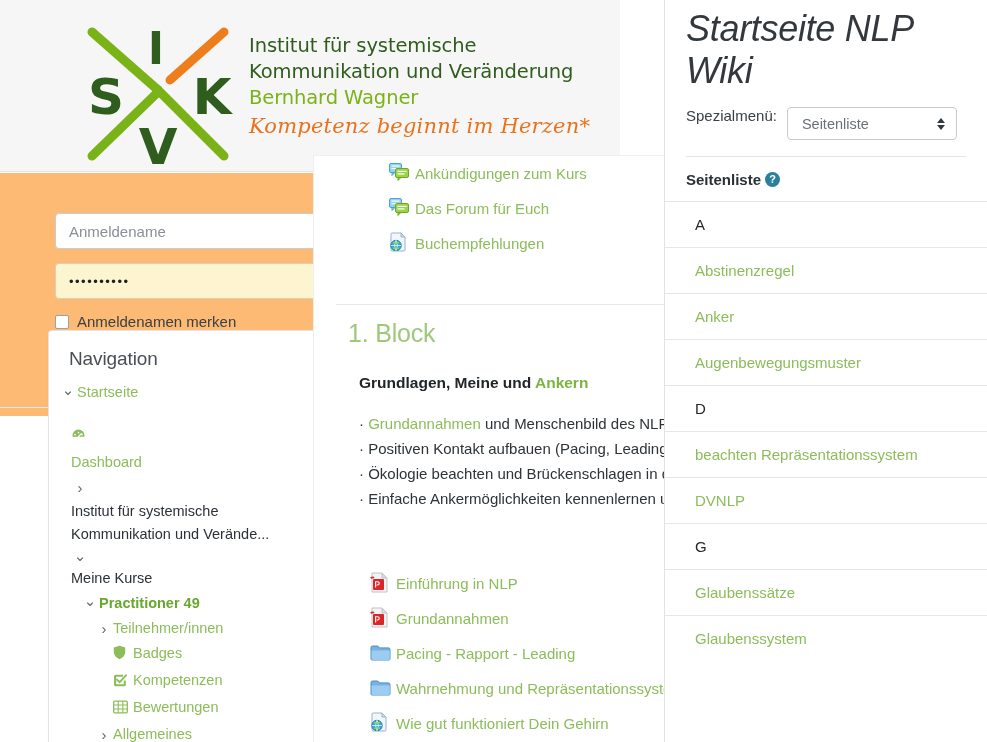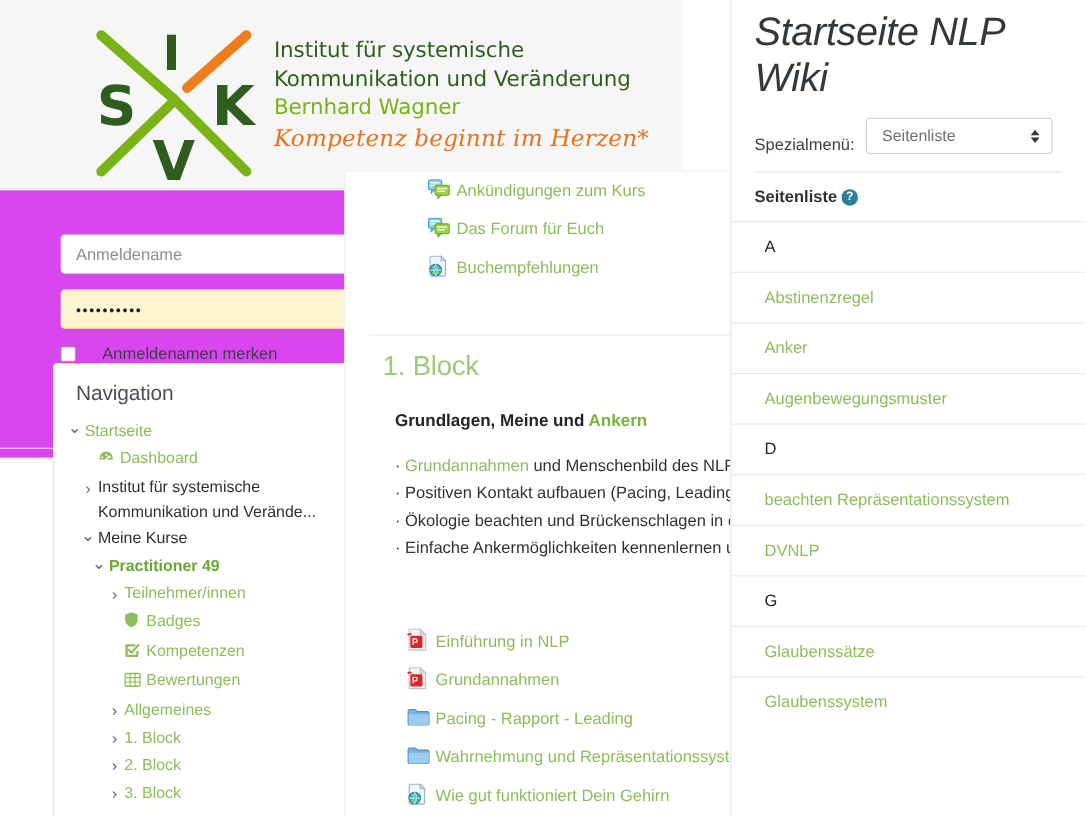--- a/index.html
+++ b/index.html
@@ -42,21 +42,21 @@
     font-size: 21px;
     line-height: 30px;
     color: #e8731c;
     white-space: nowrap;
     letter-spacing: 0.2px;
   }
 
   
   #login-panel {
     position: absolute; left: 0; top: 173px; width: 314px; height: 243px;
-    background: #d946ef;
+    background: #fdba74;
     overflow: hidden;
   }
   .login-field {
     position: absolute;
     left: 55px;
     width: 300px;
     height: 36px;
     border: 1px solid #c9ccd1;
     border-radius: 4px;
     background: #fff;
@@ -69,21 +69,21 @@
   #login-password {
     top: 90px;
     background: #fdf5cf;
     border-color: #d8d3ae;
     color: #1d2125;
     letter-spacing: 1.5px;
     font-size: 13px;
   }
   #login-remember {
     position: absolute; left: 55px; top: 140px;
-    display: flex; align-items: center; gap: 24px;
+    display: flex; align-items: center; gap: 8px;
     font-size: 15px; color: #3b4045;
   }
   #login-remember .cb {
     width: 14px; height: 14px; border: 1px solid #9aa0a6; border-radius: 2px; background:#fff;
   }
   #login-divider {
     position: absolute; left: 0; top: 234px; width: 120px; height: 1px; background: #e6e6e6;
   }
 
   
@@ -120,21 +120,21 @@
     line-height: 25px;
   }
   .nav-item .icon-slot {
     display: inline-block; width: 20px; flex: 0 0 20px; text-align: left;
     line-height: 25px;
   }
   .nav-item .lbl { color: inherit; }
   .nav-item.bold .lbl { font-weight: bold; color: #6aa72f; }
   .nav-item.dark .lbl { color: #2c3137; }
   .nav-d0 { padding-left: 10px; }
-  .nav-d1 { padding-left: 22px; }
+  .nav-d1 { padding-left: 22px; flex-direction: column; }
   .nav-d2 { padding-left: 32px; }
   .nav-d3 { padding-left: 46px; }
   .ic { display:inline-block; vertical-align:-2px; }
 
   
   #course-panel {
     position: absolute; left: 313px; top: 155px; width: 351px; height: 587px;
     background: #fff;
     border-left: 1px solid #eeeeee;
     border-top: 1px solid #f0f0f0;
@@ -177,21 +177,21 @@
     position: absolute; left: 664px; top: 0; width: 323px; height: 742px;
     background: #fff;
     border-left: 1px solid #e3e3e3;
     overflow: hidden;
   }
   #wiki-title {
     font-size: 36px; color: #33383d; font-weight: 400;
     padding: 8px 0 0 21px; letter-spacing: -0.3px; font-style: italic;
   }
   #wiki-menu-row {
-    display: flex; align-items: flex-end; gap: 10px;
+    display: flex; align-items: flex-start; gap: 10px;
     padding: 15px 0 0 21px;
   }
   #wiki-menu-label { font-size: 15px; color: #3b4045; }
   #wiki-select {
     width: 170px; height: 33px;
     border: 1px solid #c7cace; border-radius: 4px;
     background: #fff;
     display:flex; align-items:center; justify-content: space-between;
     padding: 0 11px 0 14px;
     font-size: 14.5px; color: #6b7075;

